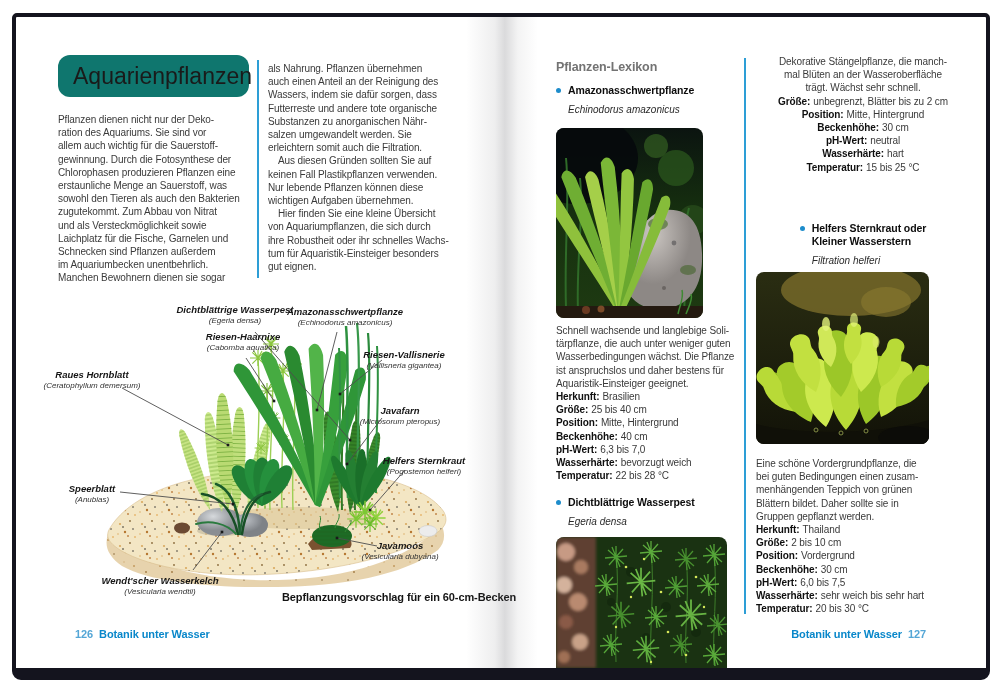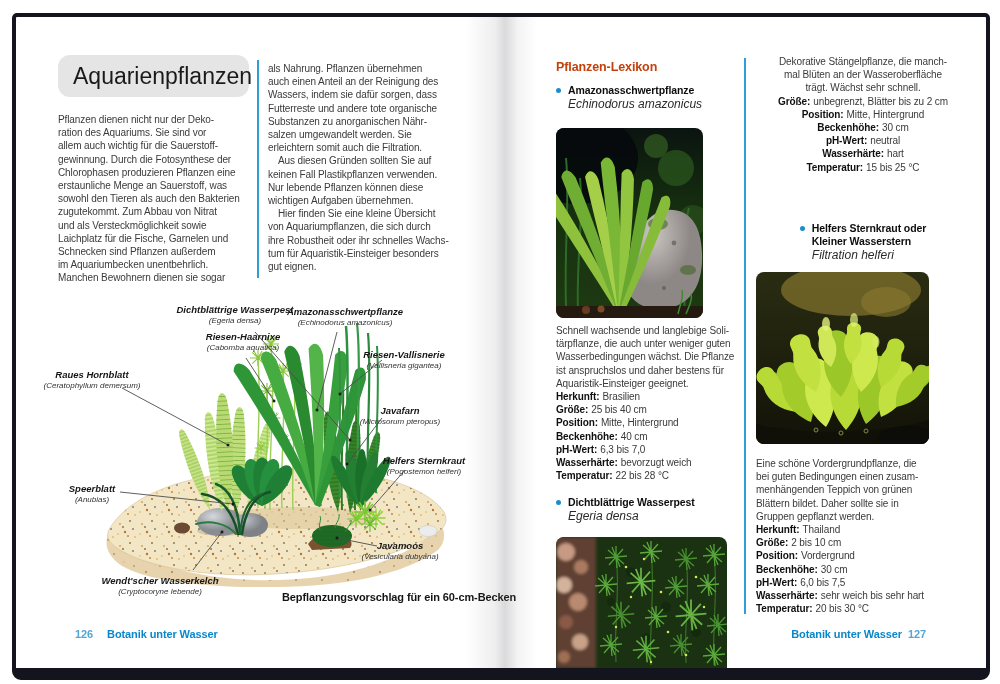--- a/index.html
+++ b/index.html
@@ -6,28 +6,28 @@
   body{width:1000px;height:684px;background:#ffffff;position:relative;
        font-family:"Liberation Sans", sans-serif;overflow:hidden;}
   .book{position:absolute;left:12px;top:13px;width:970px;height:651px;background:#fff;
         border:4px solid #14141e;border-bottom-width:12px;border-radius:5px 5px 9px 9px;}
   .pages{position:absolute;inset:0;overflow:hidden;}
   .abs{position:absolute;}
   .body-text{font-size:10px;line-height:13.2px;letter-spacing:-0.1px;color:#3a3a3a;white-space:pre-line;}
   .spec{font-size:10px;line-height:13.2px;letter-spacing:-0.1px;color:#3a3a3a;}
   .spec b{color:#0f0f0f;margin-right:3px;}
   .spec .sv{white-space:pre-line;}
-  .title-box{background:#e5e5e5;border-radius:12px;display:flex;align-items:center;
+  .title-box{background:#0f766e;border-radius:12px;display:flex;align-items:center;
              padding-left:15px;font-size:23px;color:#1a1a1a;}
   .vline{position:absolute;width:2px;background:#2d9ed6;}
-  .section-title{font-size:12.5px;font-weight:bold;color:#c2410c;letter-spacing:-0.1px;}
+  .section-title{font-size:12.5px;font-weight:bold;color:#737373;letter-spacing:-0.1px;}
   .entry-head{display:flex;gap:7px;}
   .bullet{width:5px;height:5px;border-radius:50%;background:#1d8ccb;margin-top:4px;flex:none;}
   .ename{font-size:10.5px;font-weight:bold;color:#0d0d0d;display:block;white-space:pre-line;line-height:13px;letter-spacing:-0.1px;}
-  .elatin{font-size:12px;font-style:italic;color:#2a2a2a;display:block;line-height:12px;margin-top:1px;}
+  .elatin{font-size:10px;font-style:italic;color:#2a2a2a;display:block;line-height:12px;margin-top:7px;}
   .photo{position:absolute;border-radius:8px;overflow:hidden;}
   .photo svg{display:block;width:100%;height:100%;}
   .caption{font-size:11px;font-weight:bold;color:#141414;letter-spacing:-0.1px;}
   .footer{font-size:11px;font-weight:bold;letter-spacing:-0.1px;}
   .footer .num{color:#54a6d6;}
   .footer .ft{color:#0987ca;}
   .plabel{position:absolute;transform:translateX(-50%);text-align:center;color:#161616;white-space:nowrap;}
   .plabel .lname{font-size:9.5px;font-weight:bold;font-style:italic;line-height:10.5px;display:block;}
   .plabel .llatin{font-size:8px;font-style:italic;line-height:9.5px;display:block;color:#333;}
   .spine{background:linear-gradient(90deg,rgba(0,0,0,0) 0%,rgba(90,90,95,0.10) 40%,
@@ -277,27 +277,27 @@
   <div class="plabel" style="left:76px;top:467px;">
     <span class="lname">Speerblatt</span>
     <span class="llatin">(Anubias)</span>
   </div>
   <div class="plabel" style="left:384px;top:524px;">
     <span class="lname">Javamoos</span>
     <span class="llatin">(Vesicularia dubyana)</span>
   </div>
   <div class="plabel" style="left:144px;top:559px;">
     <span class="lname">Wendt'scher Wasserkelch</span>
-    <span class="llatin">(Cryptocoryne lebende)</span>
+    <span class="llatin">(Vesicularia wendtii)</span>
   </div>
 
   <div class="abs caption" style="left:266px;top:574px;">Bepflanzungsvorschlag für ein 60-cm-Becken</div>
 
   <div class="abs footer" style="left:59px;top:611px;">
-    <span class="num" style="margin-right:14px;">126</span><span class="ft">Botanik unter Wasser</span>
+    <span class="num" style="margin-right:6px;">126</span><span class="ft">Botanik unter Wasser</span>
   </div>
 
   <div class="abs spine" style="left:450px;top:0;width:72px;height:651px;"></div>
 
   <div class="abs section-title" style="left:540px;top:43px;">Pflanzen-Lexikon</div>
 
   <div class="abs entry-head" style="left:540px;top:67px;width:200px;">
     <span class="bullet"></span>
     <div>
       <b class="ename">Amazonasschwertpflanze</b>

